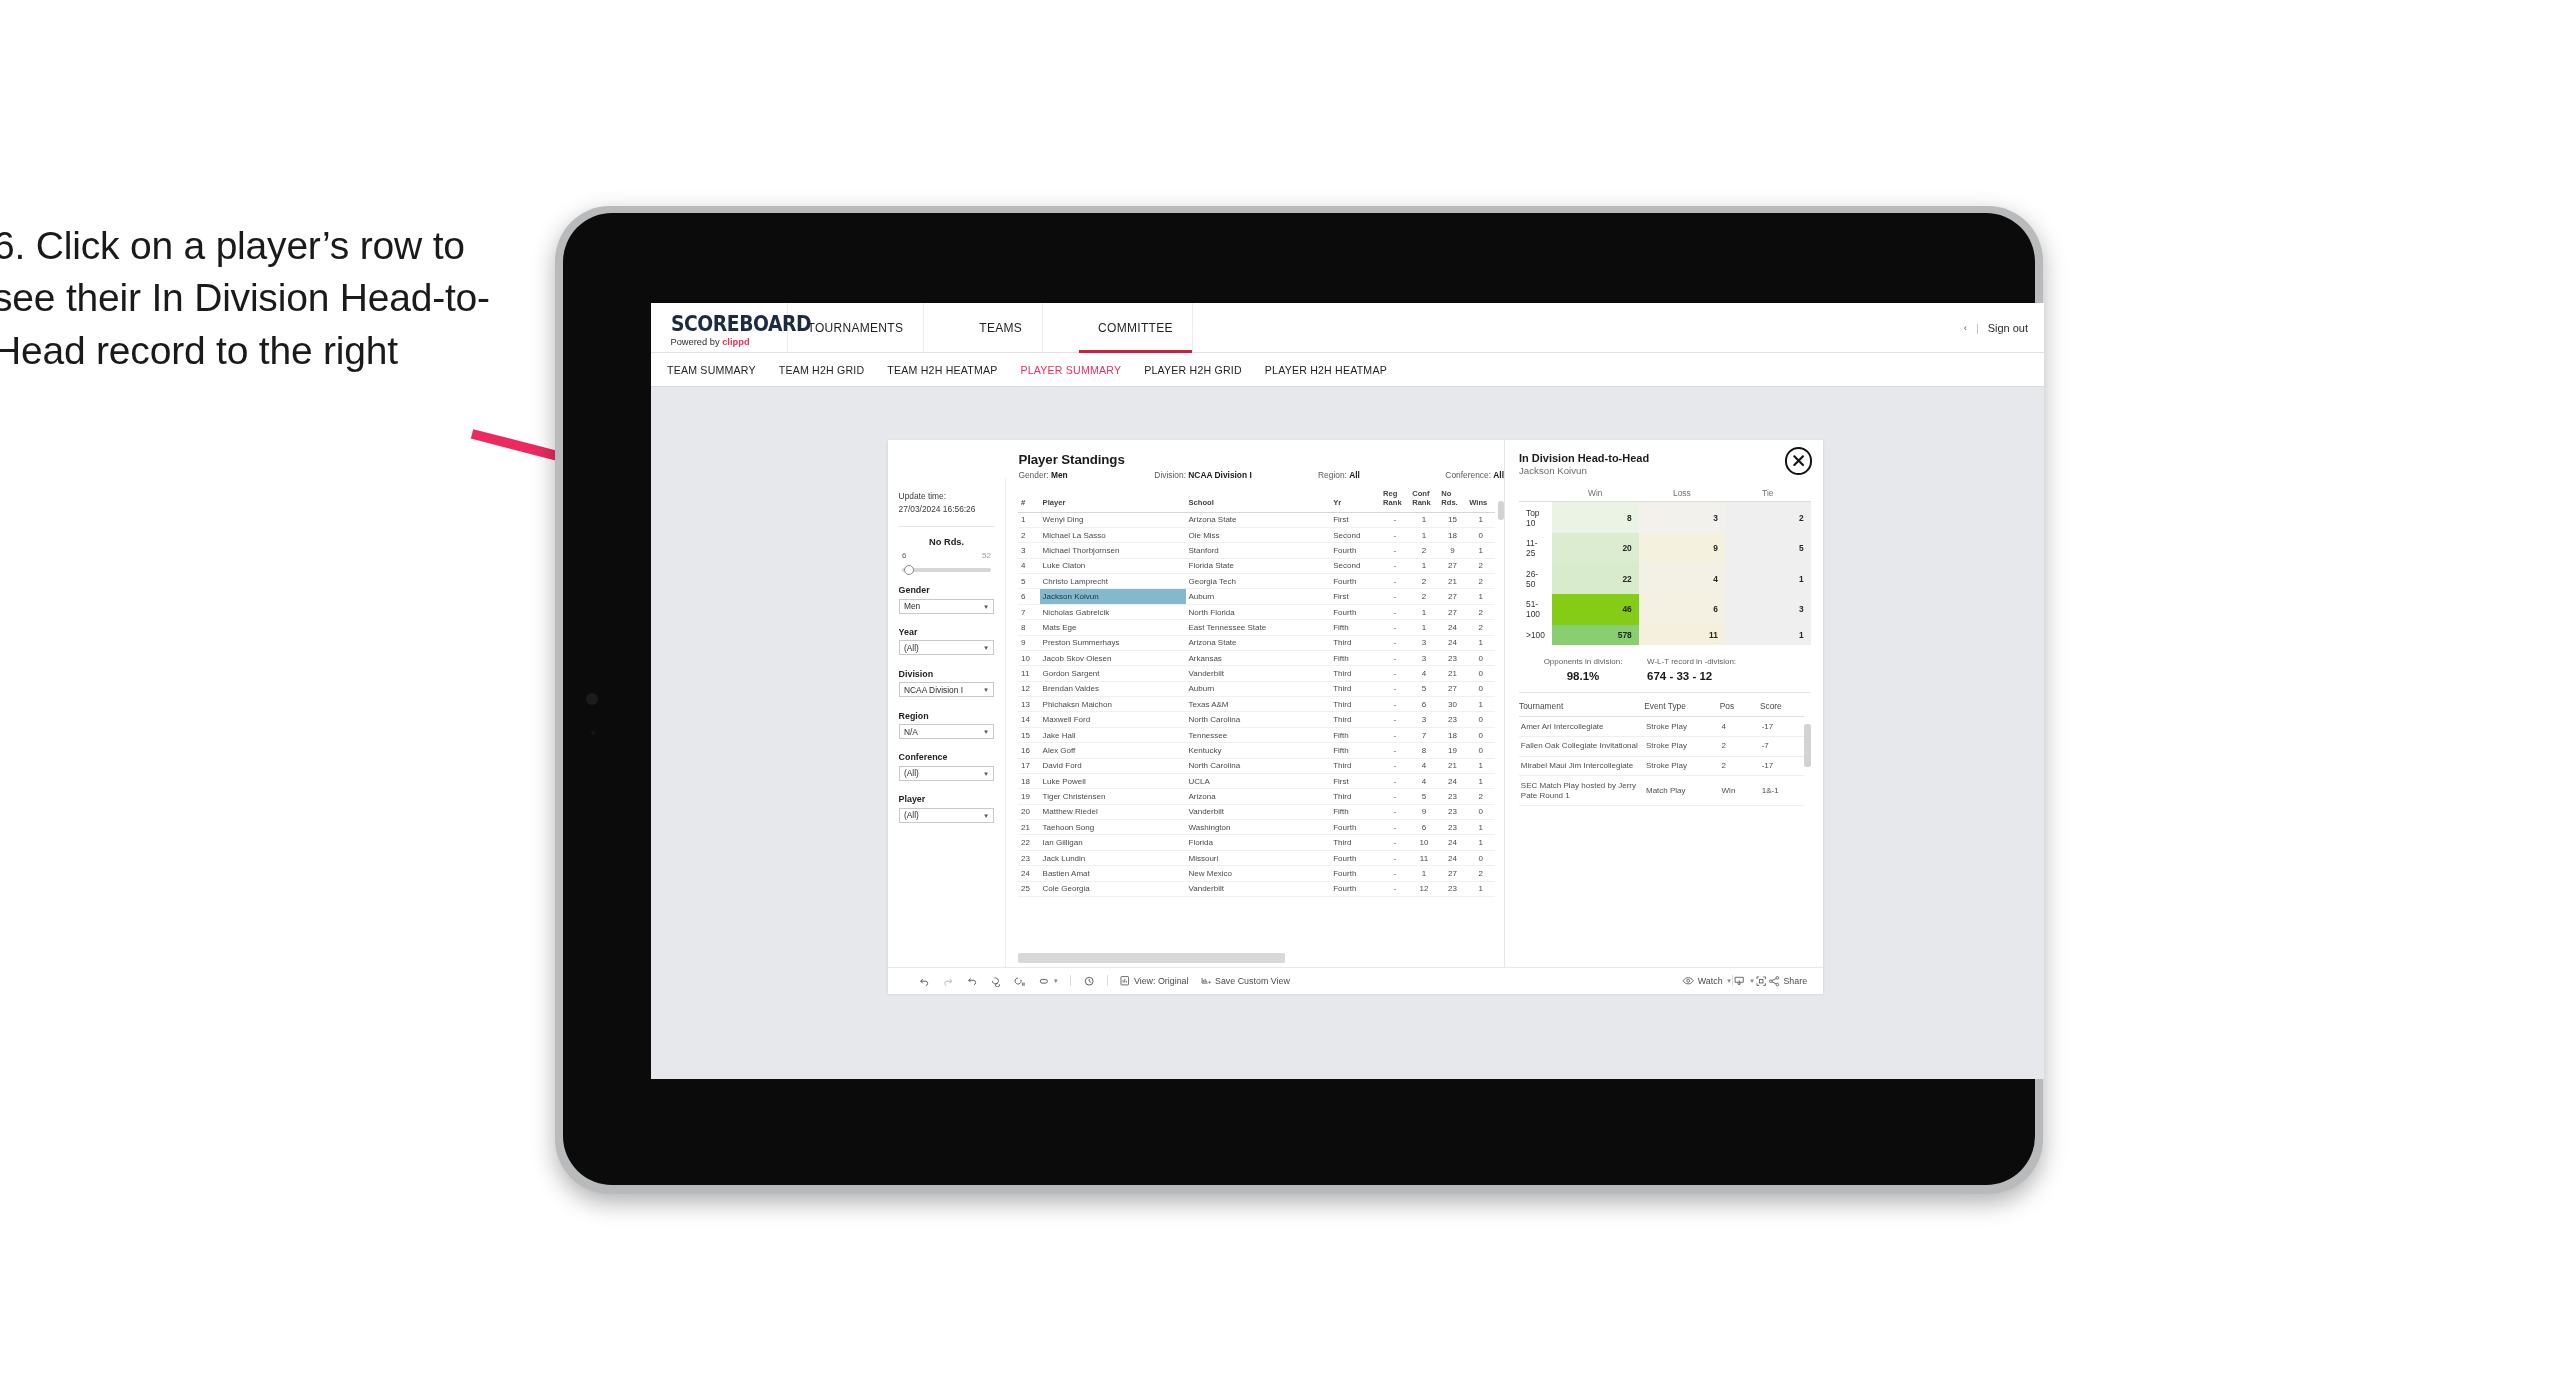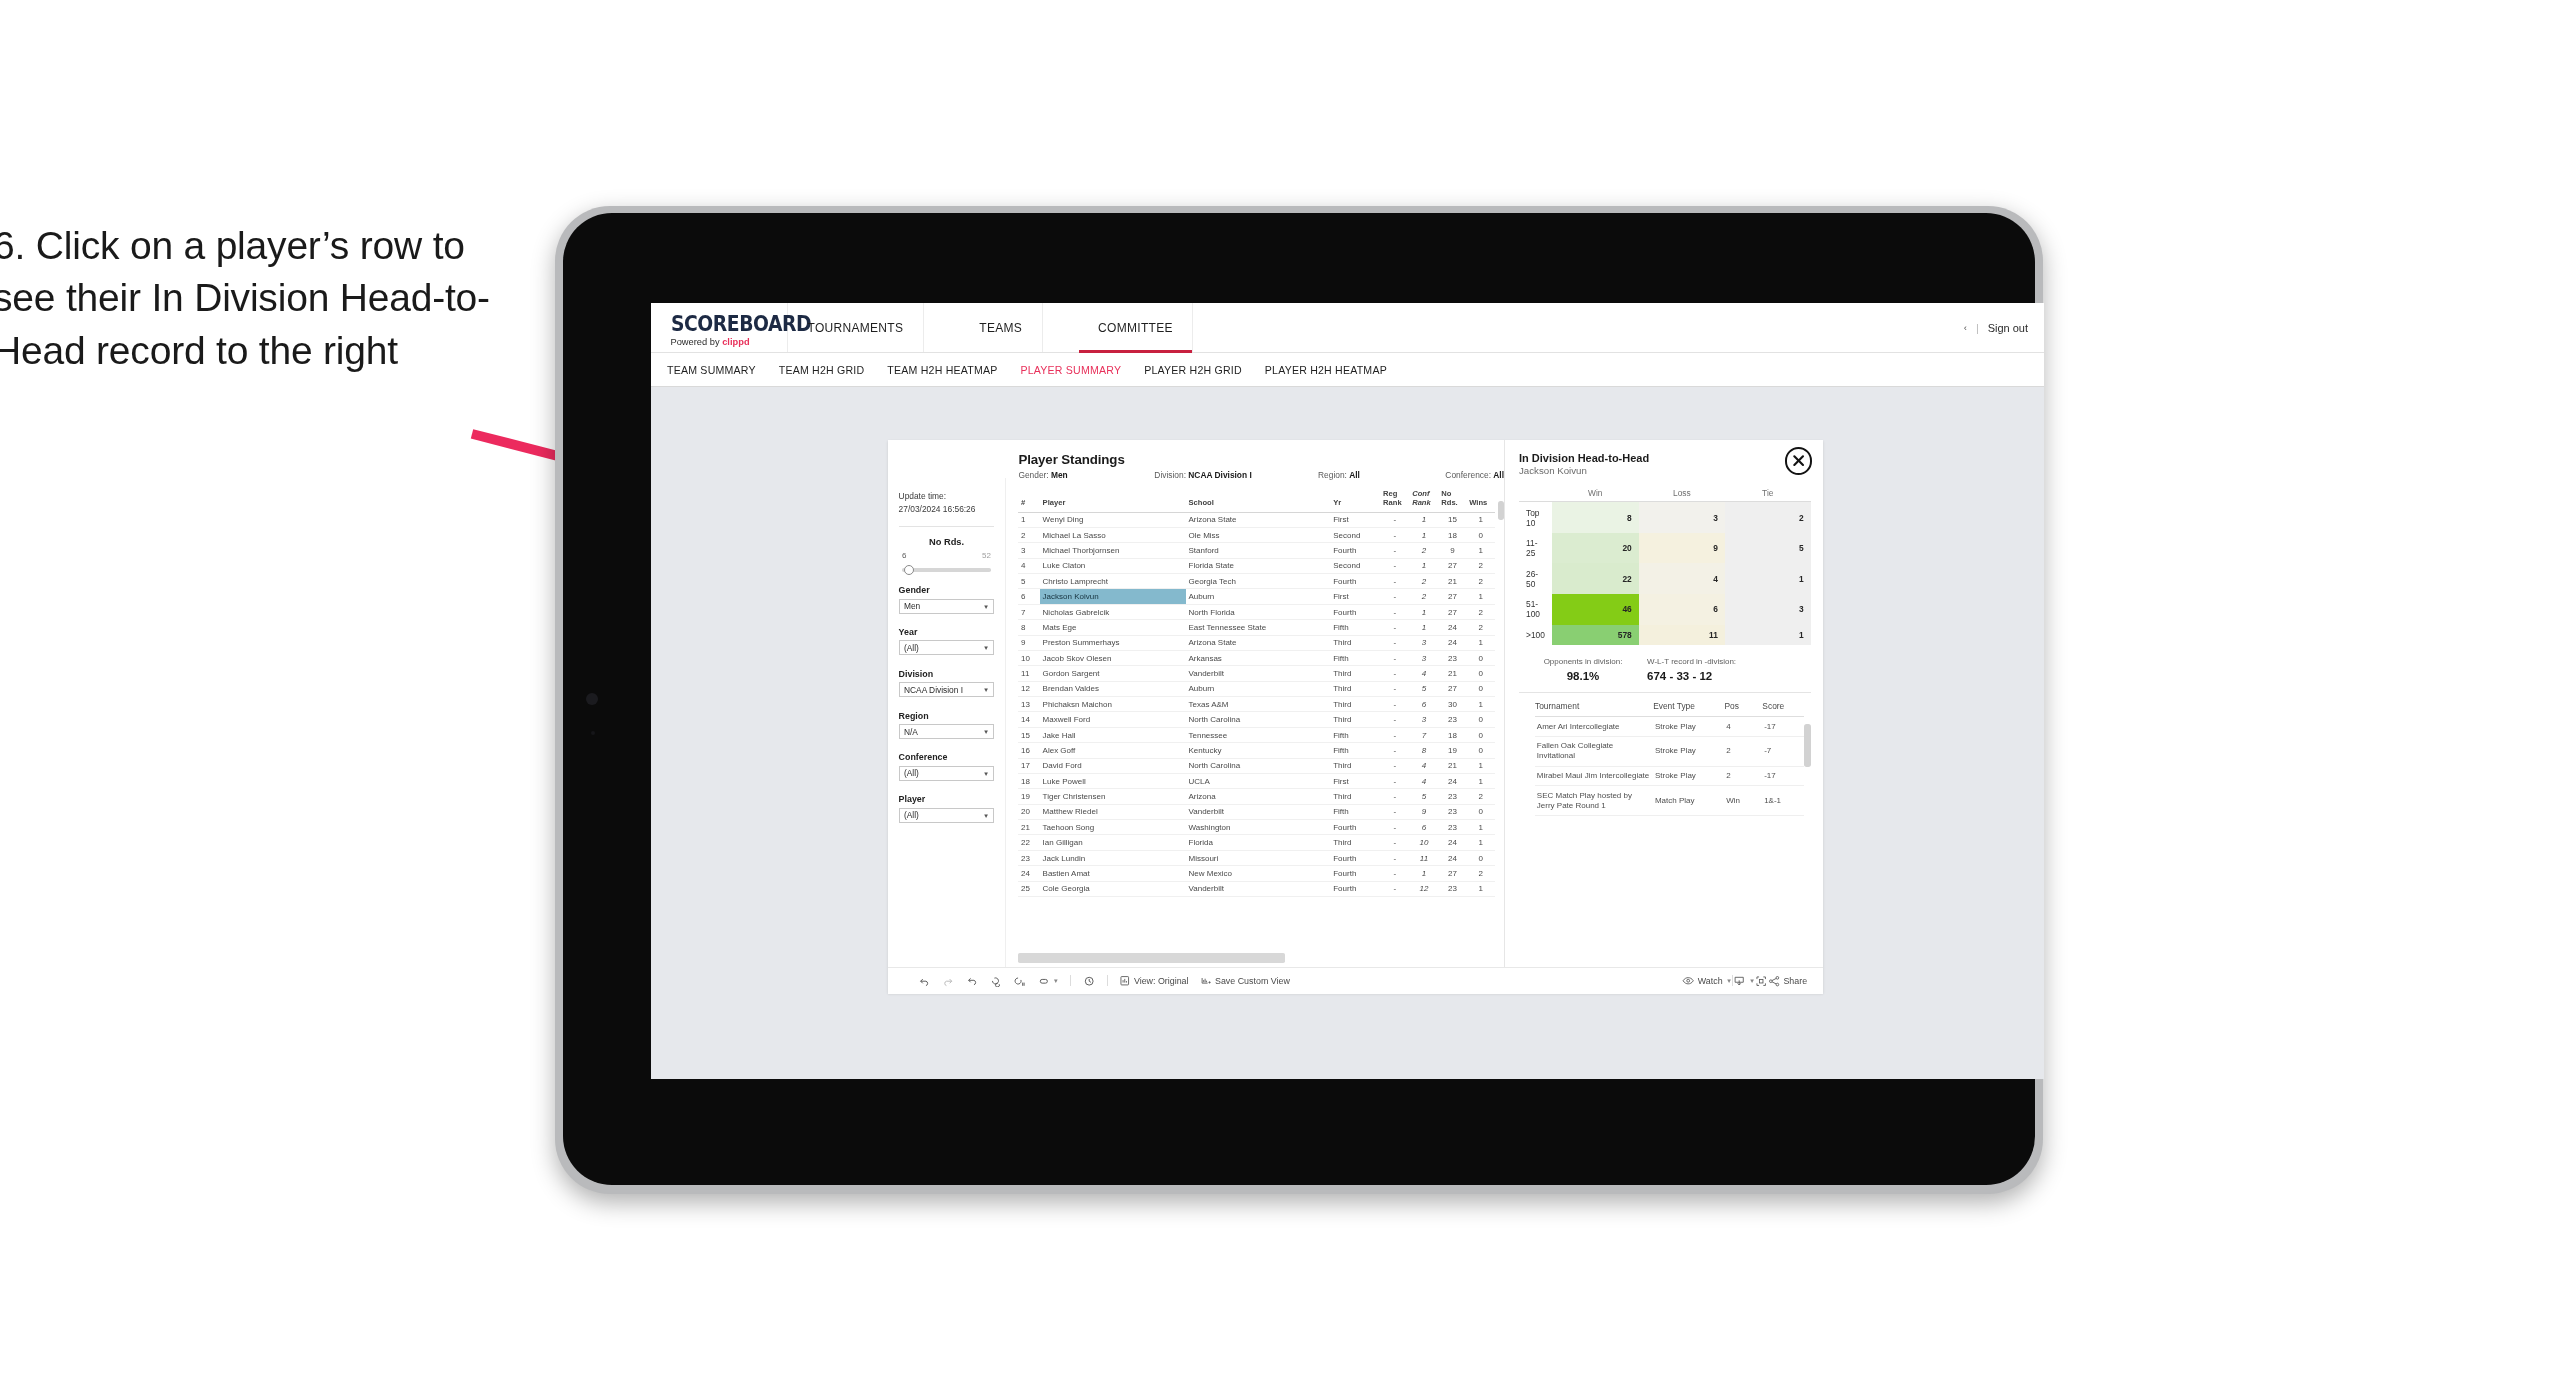--- a/index.html
+++ b/index.html
@@ -165,21 +165,21 @@
     font-size: 7.6px; color: #434343; font-weight: 700;
     text-align: left; padding: 1.8px 2.7px 4.4px 2.7px;
     border-bottom: 0.9px solid #d6d6d6; vertical-align: bottom; line-height: 1.12;
   }
   table.standings-tbl td {
     padding: 2.7px 2.7px; color: #4a4a4a;
     border-bottom: 0.9px solid #f0f0f0; white-space: nowrap;
   }
   .c-num { width: 17.7px; } .c-player { width: 120px; } .c-school { width: 119px; }
   .c-yr { width: 41px; } .c-reg { width: 23px; text-align: center; }
-  .c-conf { width: 23px; text-align: center; font-style: italic; } .c-rds { width: 23px; text-align: center; }
+  .c-conf { width: 23px; text-align: center; } .c-rds { width: 23px; text-align: center; }
   .c-wins { width: 19.5px; text-align: center; }
   th.c-reg, th.c-conf, th.c-rds, th.c-wins { text-align: center; }
   tr.sel td.c-player { background: #84b9cd; color: #17333f; }
   .vscroll {
     position: absolute; right: 0; top: 12.4px; width: 6.2px; height: 19.5px;
     background: #d2d2d2; border-radius: 2.7px;
   }
   .hscroll-zone { height: 17.7px; padding: 4.4px 8.9px 0 0; }
   .hscroll { height: 9.7px; width: 56%; background: #d8d8d8; border-radius: 1.8px; }
 
@@ -211,21 +211,21 @@
 
   .stats-row {
     display: flex; margin-top: 11.5px; padding-bottom: 9.7px;
     border-bottom: 0.9px solid #e4e4e4;
   }
   .stat { }
   .stat-lbl { font-size: 8px; color: #5e5e5e; }
   .stat-val { font-size: 11.5px; font-weight: 700; color: #1b1b1b; margin-top: 4.4px; }
   .stat.s1 { width: 128px; text-align: center; } .stat.s2 { width: 142px; }
 
-  .tour-wrap { margin-top: 8px; flex: 1; min-height: 0; position: relative; padding-right: 7px; margin-left: 16px; }
+  .tour-wrap { margin-top: 8px; flex: 1; min-height: 0; position: relative; padding-right: 7px; }
   table.tour { width: 100%; border-collapse: collapse; font-size: 8px; }
   table.tour th {
     text-align: left; font-weight: 400; font-size: 8.4px; color: #4a4a4a;
     padding-bottom: 5.3px; border-bottom: 0.9px solid #dedede;
   }
   table.tour td {
     padding: 4.4px 1.8px; color: #4f4f4f; border-bottom: 0.9px solid #efefef;
     vertical-align: middle; line-height: 1.25;
   }
   .t-name { width: 106px; } .t-type { width: 64px; }

